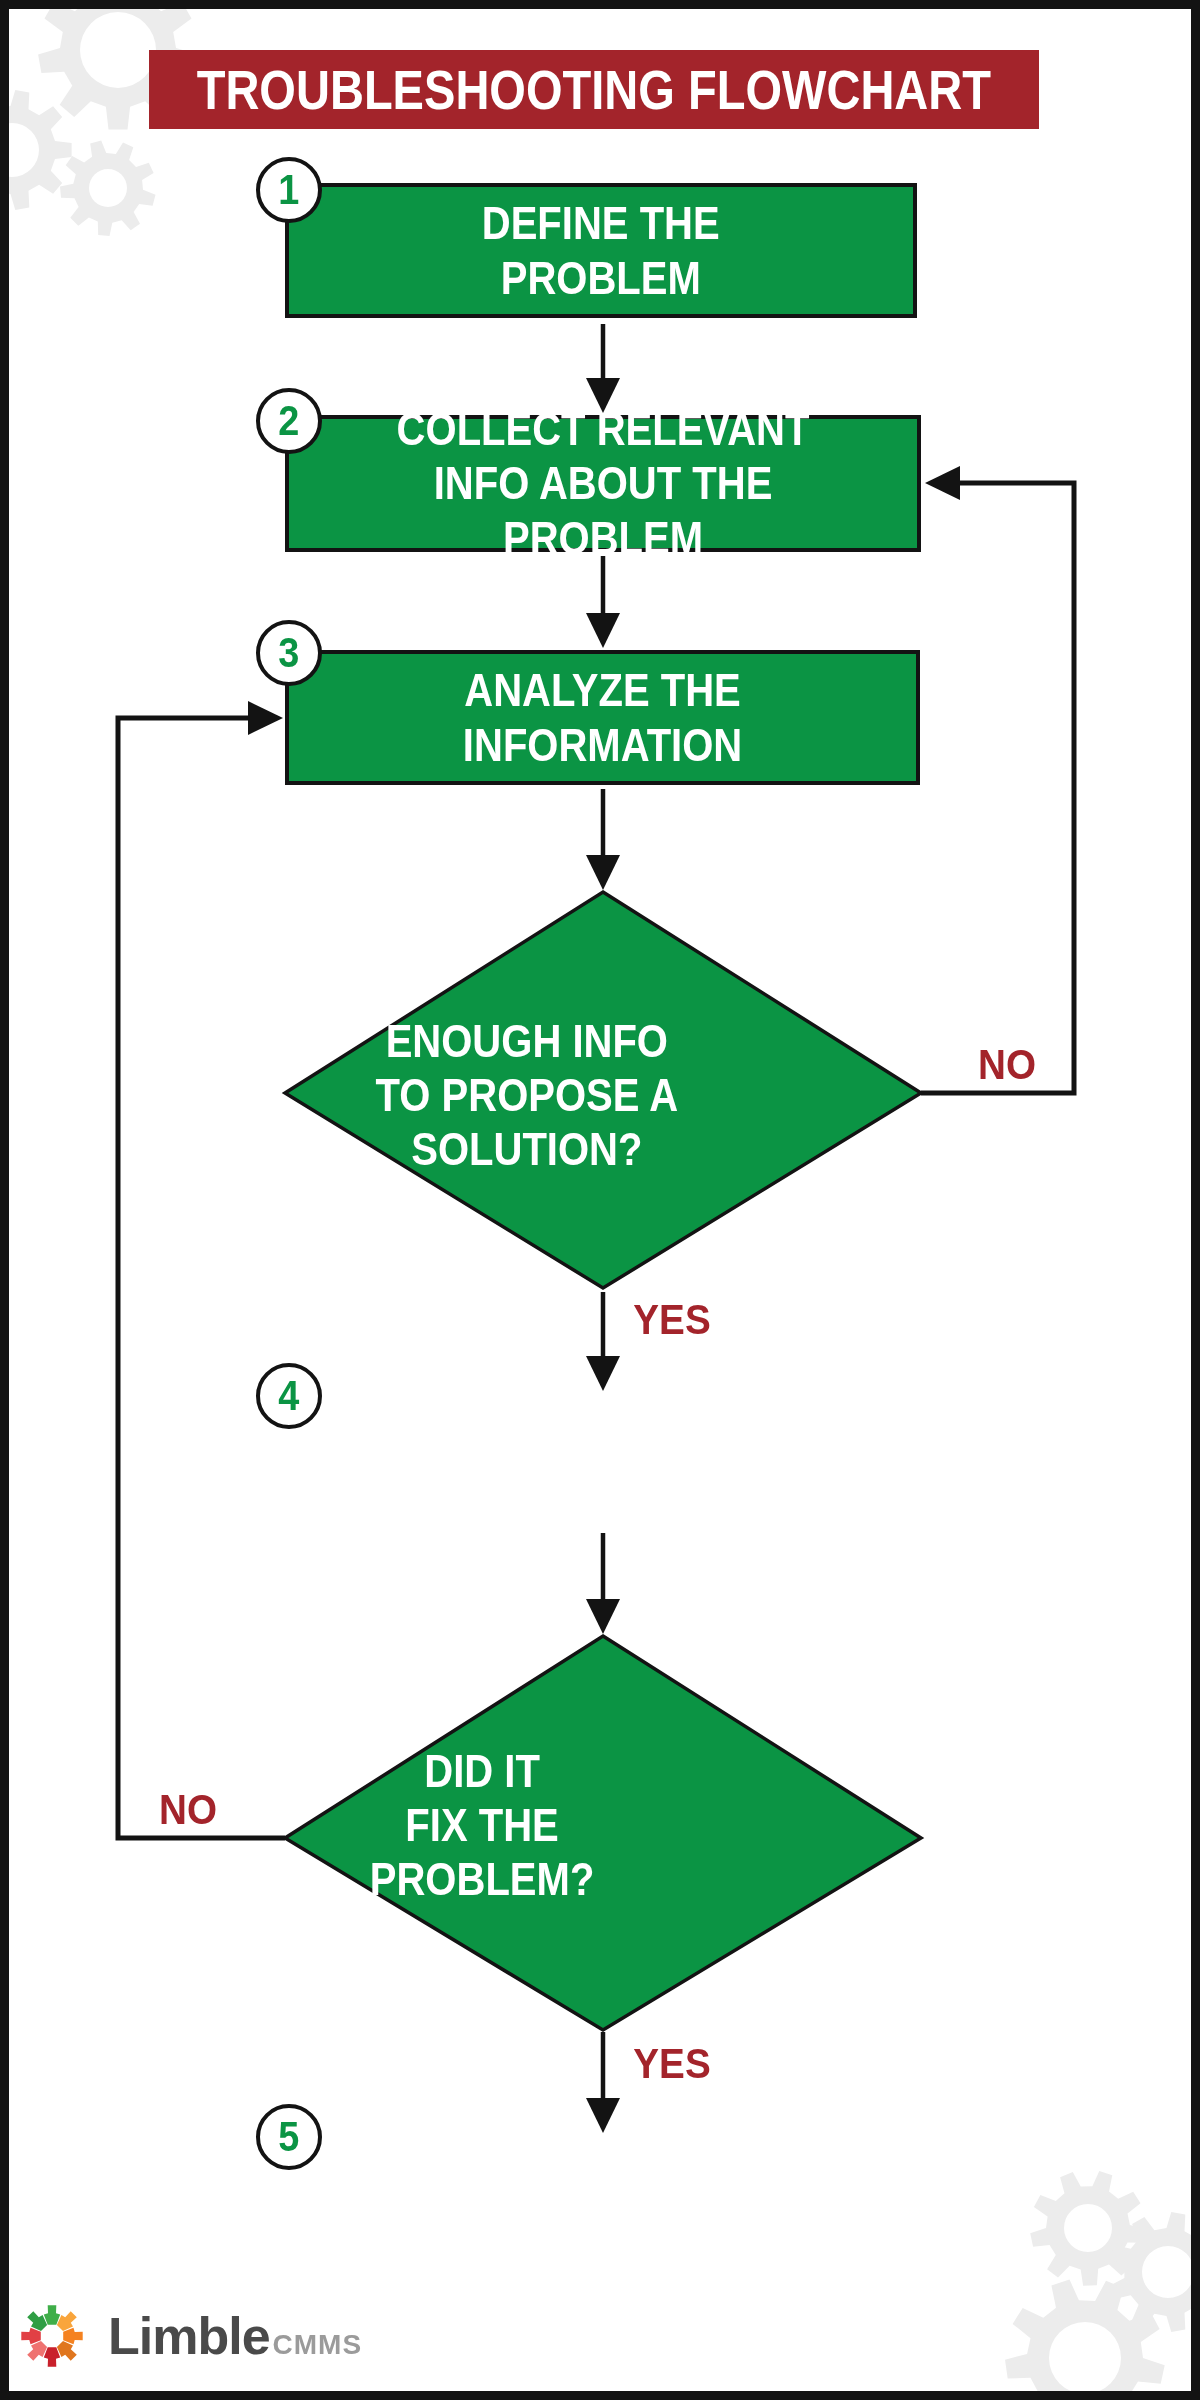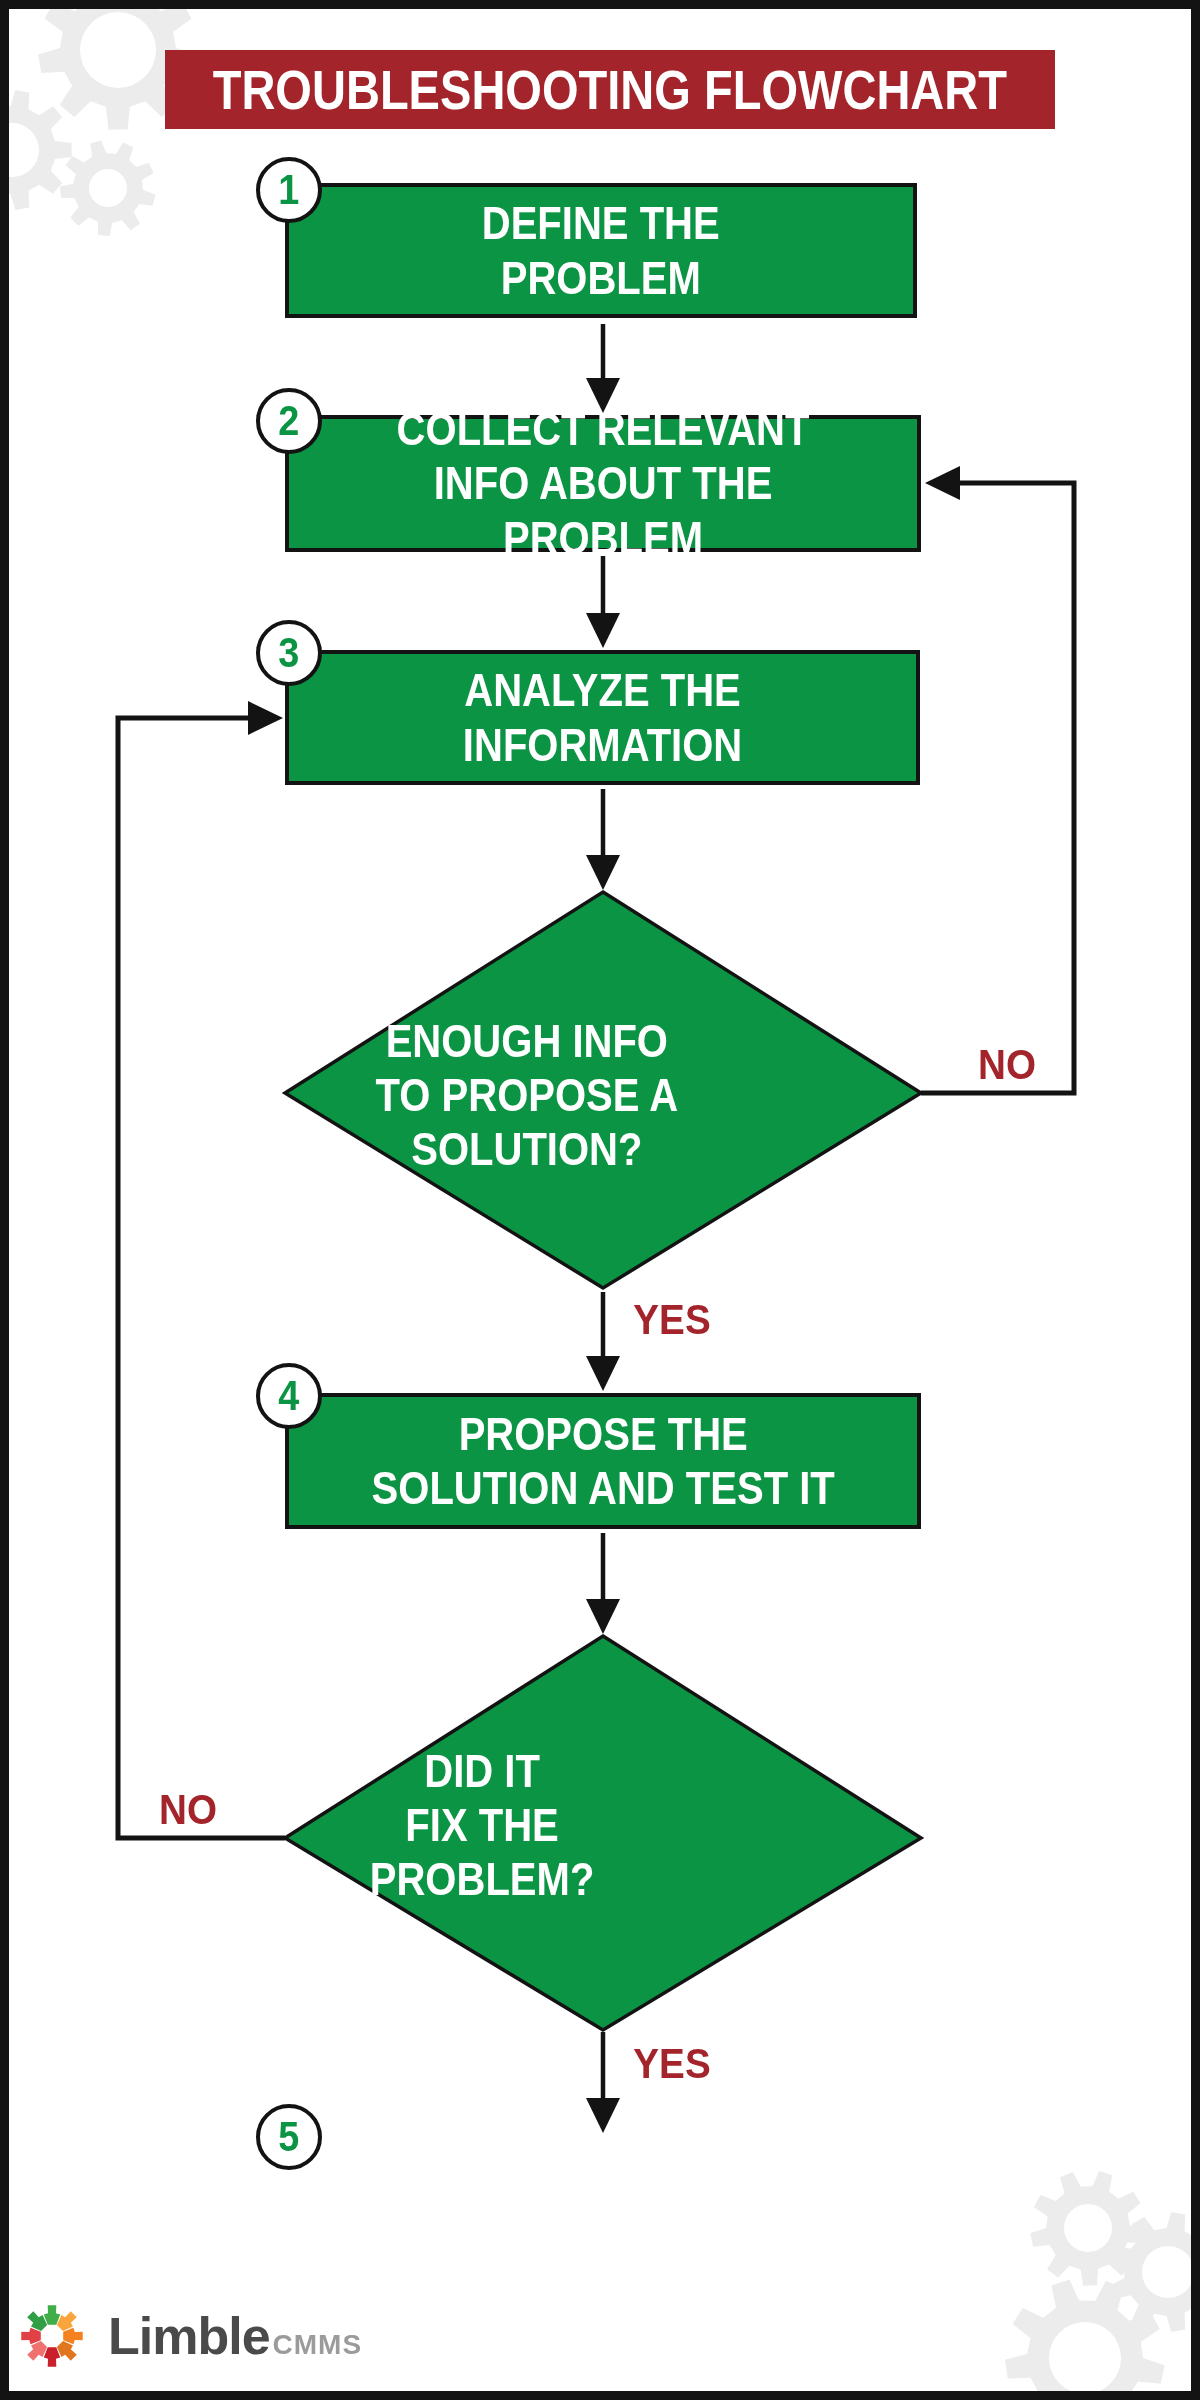--- a/index.html
+++ b/index.html
@@ -10,21 +10,21 @@
   html,body{background:#fff;}
   body{font-family:"Liberation Sans", sans-serif; width:1200px;}
   .canvas{position:relative;width:1200px;height:2400px;background:#fff;overflow:hidden;}
   .frame{position:absolute;inset:0;border:9px solid var(--ink);z-index:50;pointer-events:none;}
   .bg-gears{position:absolute;left:0;top:0;z-index:1;}
   .connectors{position:absolute;left:0;top:0;z-index:2;}
   .connectors .stem{stroke:var(--ink);stroke-width:4.5;}
   .connectors .loop{stroke:var(--ink);stroke-width:5;fill:none;}
   .connectors .head{fill:var(--ink);}
   .connectors .diamond{fill:var(--green);stroke:var(--ink);stroke-width:3.5;}
-  .banner{position:absolute;left:165px;top:50px;width:890px;height:79px;background:var(--red);
+  .banner{position:absolute;left:149px;top:50px;width:890px;height:79px;background:var(--red);
     display:flex;align-items:center;justify-content:center;z-index:5;}
   .banner-text{color:#fff;font-weight:bold;font-size:56px;transform:scaleX(0.84);white-space:nowrap;}
   .step-box{position:absolute;background:var(--green);border:4px solid var(--ink);
     display:flex;align-items:center;justify-content:center;z-index:5;}
   .box-label,.diamond-label{color:#fff;font-weight:bold;font-size:46px;line-height:1.18;
     text-align:center;white-space:pre-line;transform:scaleX(0.87);}
   .diamond-text{position:absolute;width:500px;height:180px;display:flex;align-items:center;
     justify-content:flex-start;z-index:6;}
   .step-circle{position:absolute;width:66px;height:66px;border-radius:50%;background:#fff;
     border:4px solid var(--ink);display:flex;align-items:center;justify-content:center;z-index:7;}
@@ -82,24 +82,20 @@
 PROBLEM</div>
   </div>
   <div class="step-box" style="left:285px;top:650px;width:635px;height:135px;">
     <div class="box-label">ANALYZE THE
 INFORMATION</div>
   </div>
   <div class="step-box" style="left:285px;top:415px;width:636px;height:137px;">
     <div class="box-label">COLLECT RELEVANT
 INFO ABOUT THE PROBLEM</div>
   </div>
-  <div class="step-box" style="left:285px;top:1393px;width:636px;height:136px;">
-    <div class="box-label">PROPOSE THE
-SOLUTION AND TEST IT</div>
-  </div>
 
   <div class="diamond-text" style="left:353px;top:1005px;">
     <div class="diamond-label">ENOUGH INFO
 TO PROPOSE A
 SOLUTION?</div>
   </div>
   <div class="diamond-text" style="left:353px;top:1735px;">
     <div class="diamond-label">DID IT
 FIX THE
 PROBLEM?</div>

